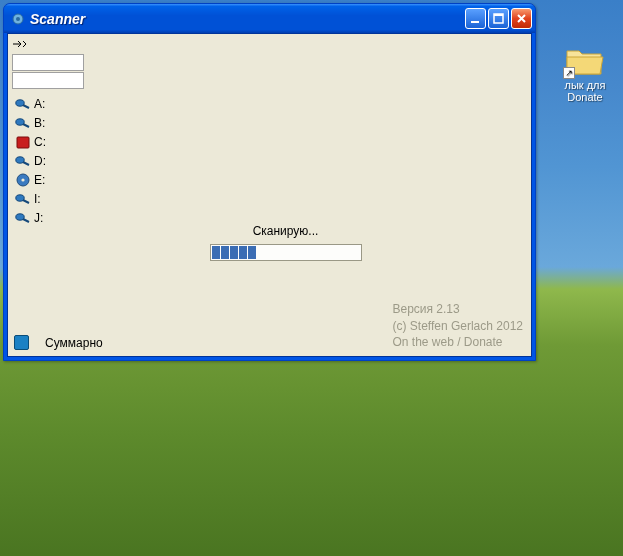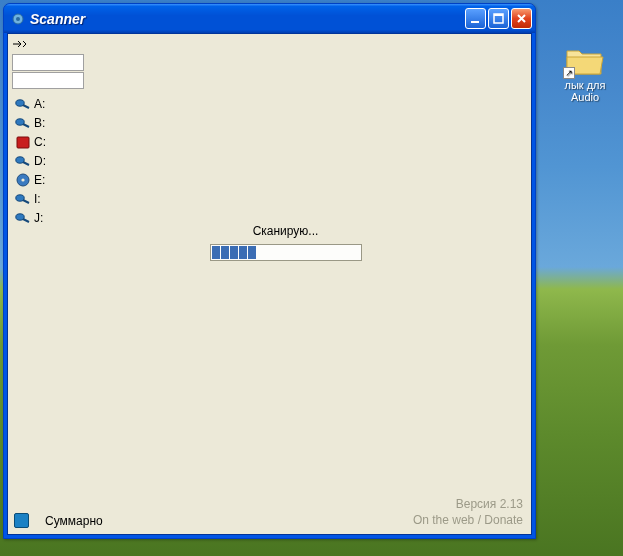--- a/index.html
+++ b/index.html
@@ -48,21 +48,21 @@
   font-size: 9px;
   line-height: 10px;
   text-align: center;
   color: #000;
 }
 .window {
   position: absolute;
   top: 3px;
   left: 3px;
   width: 533px;
-  height: 536px;
+  height: 358px;
   border: 1px solid #0041c4;
   border-radius: 7px 7px 0 0;
   background: #0055e5;
   box-shadow: 1px 1px 3px rgba(0,0,0,0.3);
   display: flex;
   flex-direction: column;
 }
 .titlebar {
   height: 29px;
   background: linear-gradient(to bottom, #3a93ff 0%, #0062e8 8%, #0051d6 40%, #0051d6 88%, #003db0 100%);
@@ -190,21 +190,20 @@
   font-size: 12px;
   color: #000;
 }
 .summary-icon {
   width: 15px; height: 15px;
   background: #1b81c4;
   border: 1px solid #0a4d78;
   border-radius: 2px;
 }
 .footer-right {
-  text-align: right;
   color: #9c9a88;
   font-size: 12px;
   line-height: 1.35;
 }
 .footer-right .link {
   color: #9c9a88;
   cursor: pointer;
 }
 </style>
 </head>
@@ -214,21 +213,21 @@
 
 <div class="desktop-icon">
   <div class="folder">
     <svg width="40" height="32" viewBox="0 0 40 32">
       <path d="M2 6 L14 6 L17 9 L36 9 L36 29 L2 29 Z" fill="#f7e39a" stroke="#caa53a"></path>
       <path d="M2 12 L38 12 L35 29 L2 29 Z" fill="#f4d877" stroke="#caa53a"></path>
     </svg>
     <div class="shortcut-arrow">↗</div>
   </div>
   <div>лык для</div>
-  <div>Audio</div>
+  <div>Donate</div>
 </div>
 
 <div class="window">
   <div class="titlebar">
     <span class="titlebar-icon">
       <svg width="14" height="14" viewBox="0 0 14 14">
         <circle cx="7" cy="7" r="5" fill="#6fb3e0" stroke="#2a6aa0"></circle>
         <circle cx="7" cy="7" r="2" fill="#2a6aa0"></circle>
       </svg>
     </span>
@@ -345,18 +344,19 @@
         </div>
     </div>
 
     <div class="footer">
       <div class="summary">
         <span class="summary-icon"></span>
         <span>Суммарно</span>
       </div>
       <div class="footer-right">
         <div>Версия 2.13</div>
+        <div>(c) Steffen Gerlach 2012</div>
         <div class="link">On the web / Donate</div>
       </div>
     </div>
 
   </div>
 </div>
 
 </body></html>

